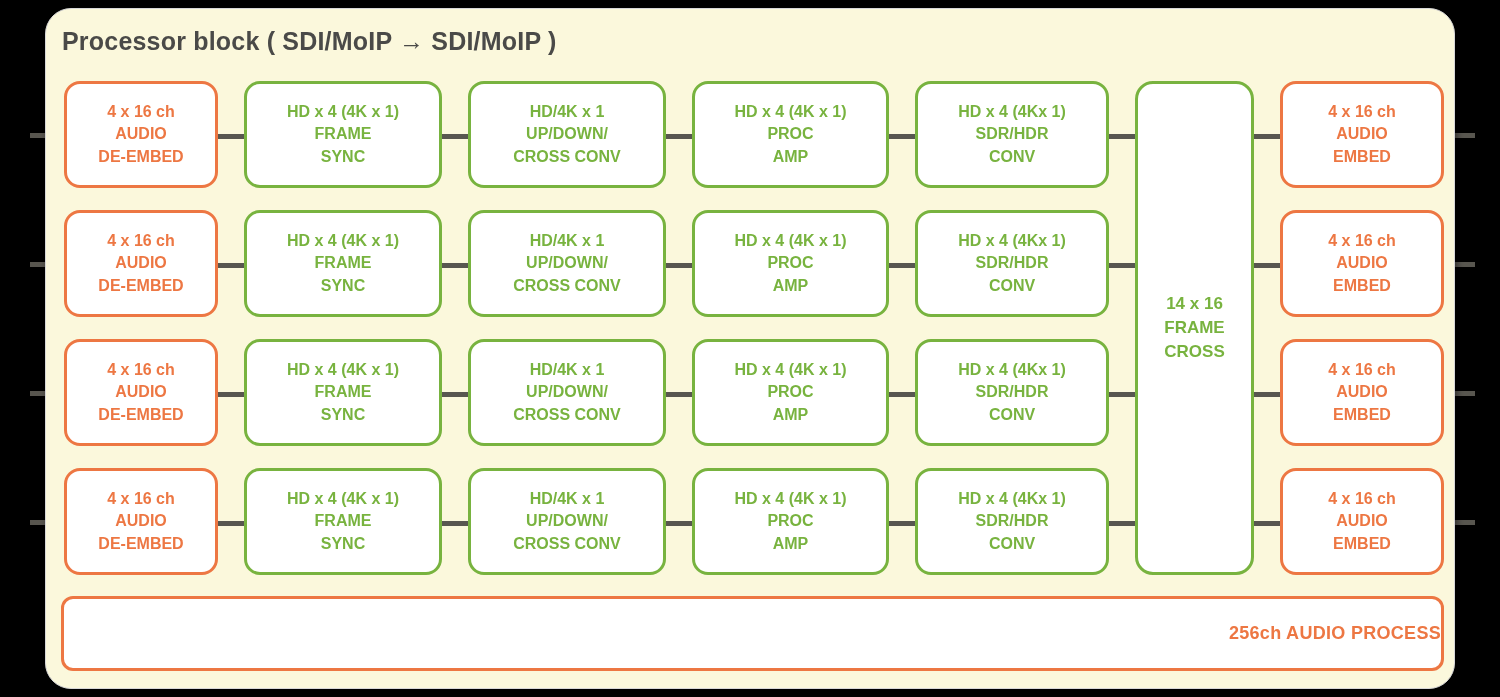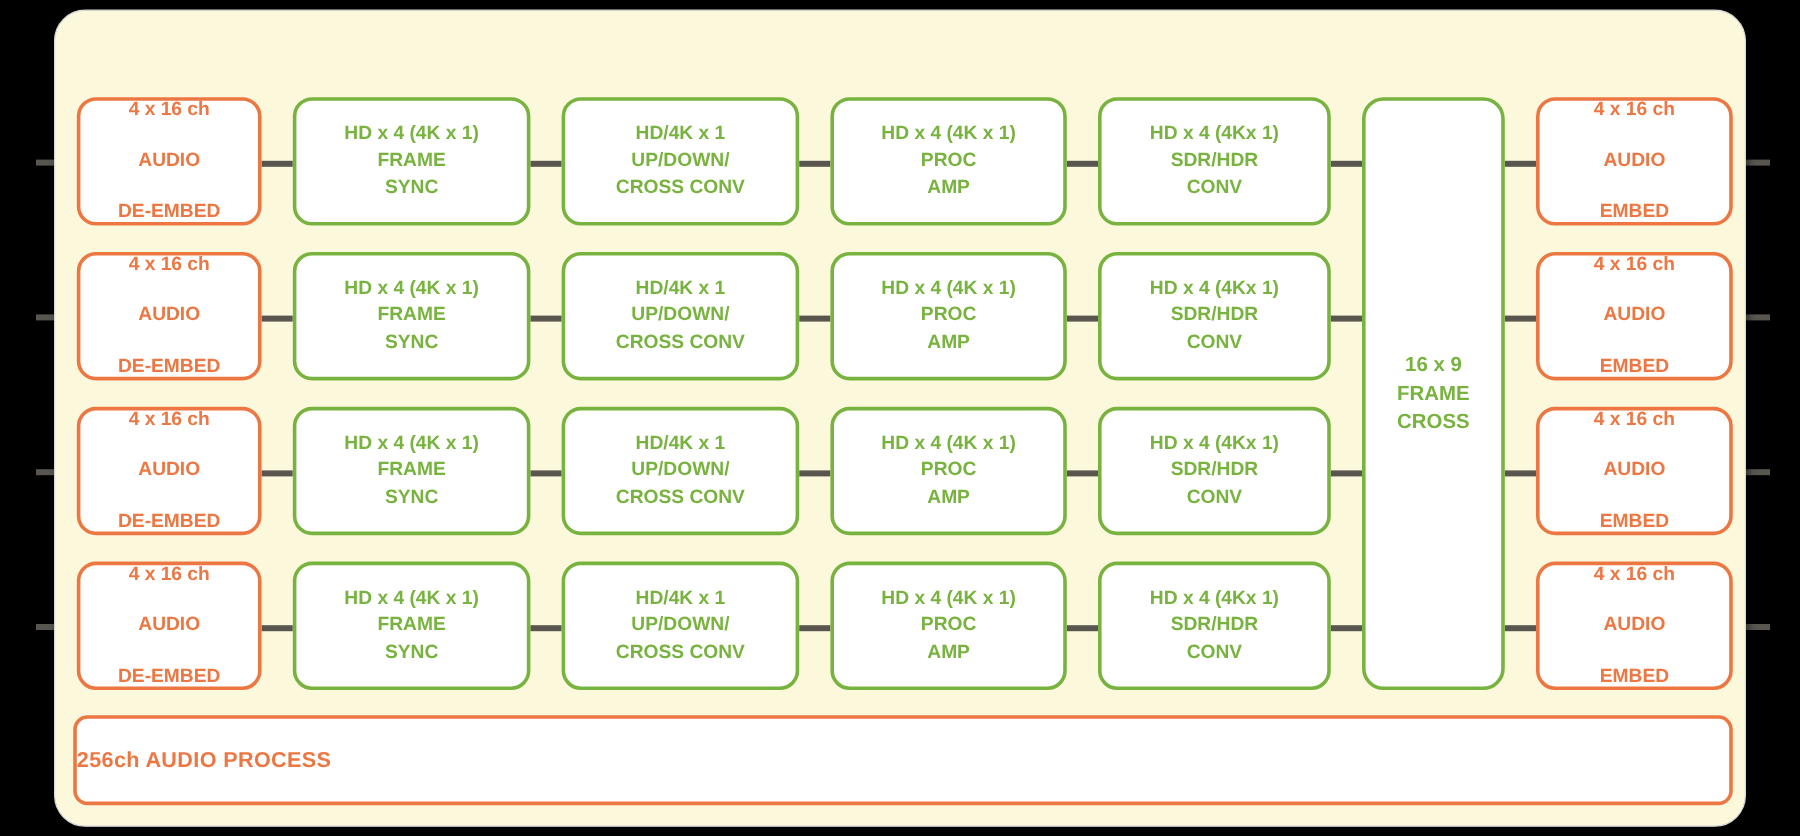--- a/index.html
+++ b/index.html
@@ -65,21 +65,20 @@
     align-items: center;
     justify-content: center;
     text-align: center;
     line-height: 1.40;
     font-size: 16px;
     font-weight: bold;
   }
   .block.orange {
     border: 3px solid #ED7743;
     color: #ED7743;
-    gap: 20px;
   }
   .block.green {
     border: 3px solid #78B33F;
     color: #78B33F;
   }
   .block .ln { display: block; white-space: nowrap; }
 
   
   .block.tall {
     border-radius: 18px;
@@ -92,21 +91,21 @@
     left: 15px;
     top: 587px;
     width: 1383px;
     height: 75px;
     background: #FFFFFF;
     border: 3px solid #ED7743;
     border-radius: 12px;
     box-sizing: border-box;
     display: flex;
     align-items: center;
-    justify-content: flex-start;
+    justify-content: flex-end;
     color: #ED7743;
     font-size: 18px;
     font-weight: bold;
     letter-spacing: 0.3px;
   }
 </style>
 </head>
 <body>
 
 <div id="stage">
@@ -116,20 +115,21 @@
   <div class="wire" style="left:30px;  top:391px; width:30px;"></div>
   <div class="wire" style="left:30px;  top:520px; width:30px;"></div>
 
   <div class="wire" style="left:1443px; top:133px; width:32px;"></div>
   <div class="wire" style="left:1443px; top:262px; width:32px;"></div>
   <div class="wire" style="left:1443px; top:391px; width:32px;"></div>
   <div class="wire" style="left:1443px; top:520px; width:32px;"></div>
 
   <div id="panel">
 
+    <div id="panel-title">Processor block ( SDI/MoIP → SDI/MoIP )</div>
 
     <div class="wire" style="left:172px;  top:125px; width:26px;"></div>
     <div class="wire" style="left:396px;  top:125px; width:26px;"></div>
     <div class="wire" style="left:620px;  top:125px; width:26px;"></div>
     <div class="wire" style="left:843px;  top:125px; width:26px;"></div>
     <div class="wire" style="left:1063px; top:125px; width:26px;"></div>
     <div class="wire" style="left:1208px; top:125px; width:26px;"></div>
 
     <div class="wire" style="left:172px;  top:254px; width:26px;"></div>
     <div class="wire" style="left:396px;  top:254px; width:26px;"></div>
@@ -270,21 +270,21 @@
       <span class="ln">SDR/HDR</span>
       <span class="ln">CONV</span>
     </div>
     <div class="block orange" style="left:1234px; top:459px; width:164px; height:107px;">
       <span class="ln">4 x 16 ch</span>
       <span class="ln">AUDIO</span>
       <span class="ln">EMBED</span>
     </div>
 
     <div class="block green tall" style="left:1089px; top:72px; width:119px; height:494px;">
-      <span class="ln">16 x 9</span>
+      <span class="ln">14 x 16</span>
       <span class="ln">FRAME</span>
       <span class="ln">CROSS</span>
     </div>
 
     <div id="audio-process-bar">
       <span>256ch AUDIO PROCESS</span>
     </div>
 
   </div>
 </div>

